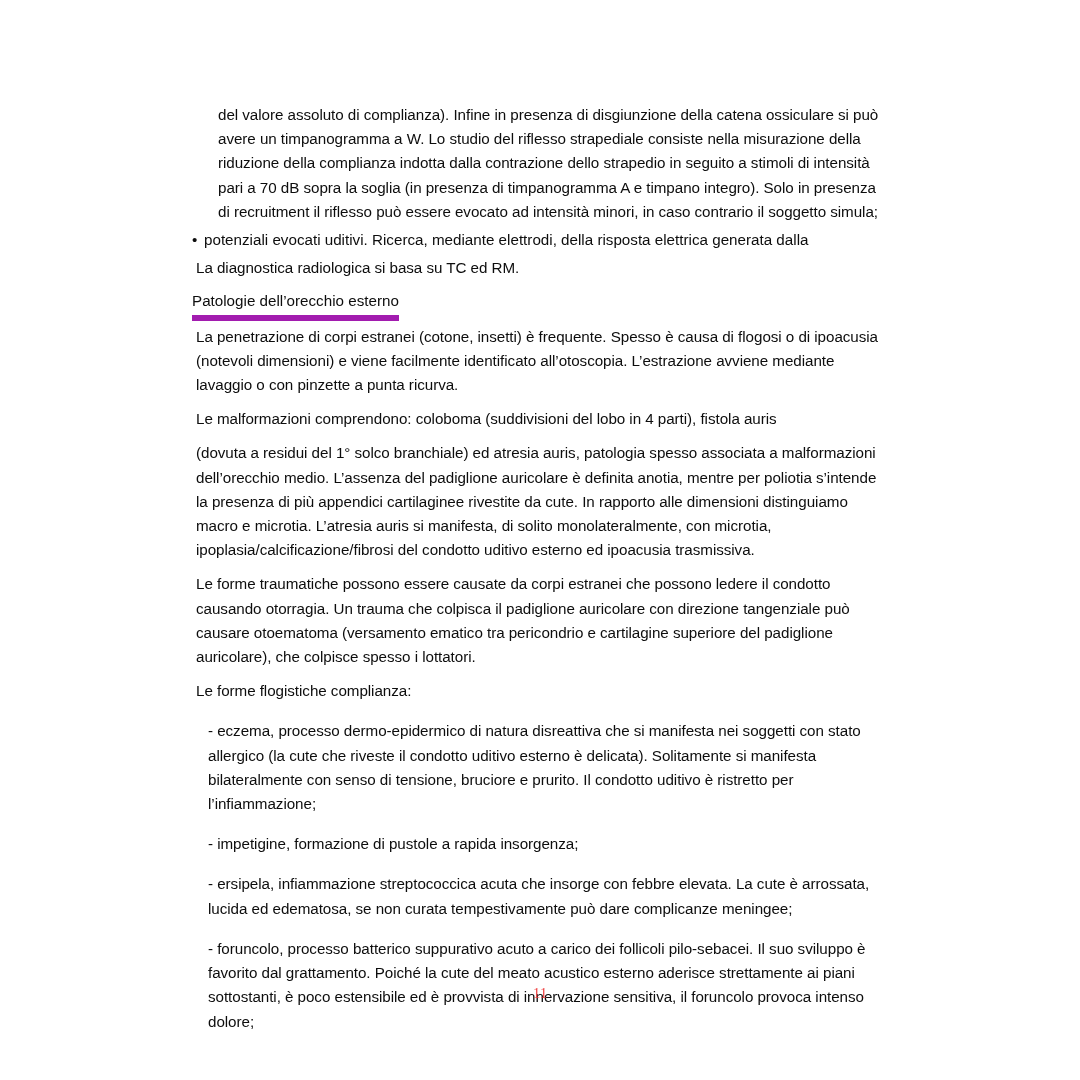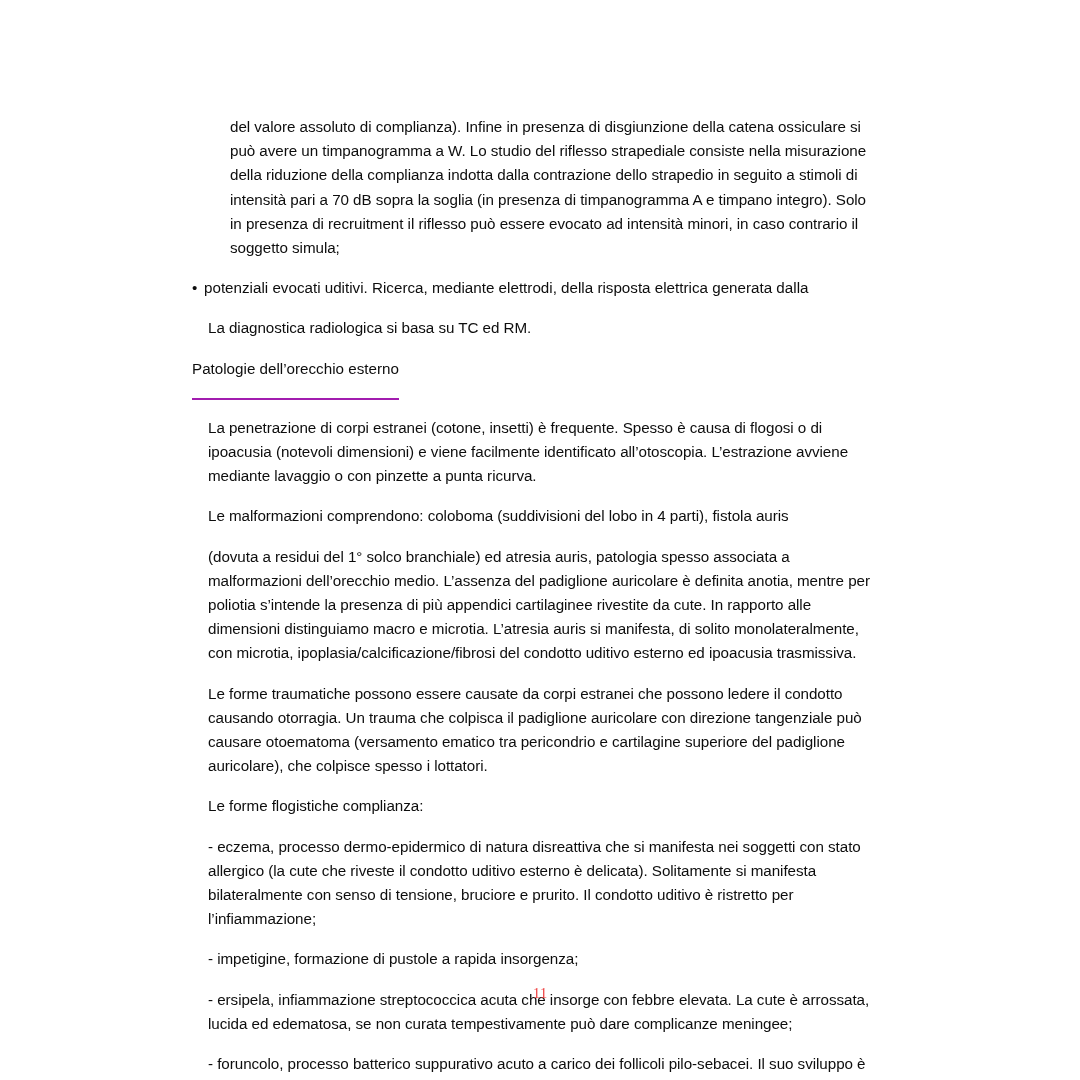--- a/index.html
+++ b/index.html
@@ -24,21 +24,21 @@
   .content {
     position: absolute;
     left: 192px;
     top: 99px;
     width: 698px;
   }
   .para {
     font-size: 15.2px;
     line-height: 24.2px;
     text-align: left;
-    margin: 16px;
+    margin: 4px;
     letter-spacing: -0.05px;
   }
   .para.gap {
     margin-top: 10px;
   }
   .para.indented {
     padding-left: 22px;
   }
   .bullet-item {
     position: relative;
@@ -57,22 +57,22 @@
   .bullet-item .cont {
     display: block;
     padding-left: 10px;
   }
   .heading {
     font-size: 15.2px;
     line-height: 24.2px;
     margin: 0;
     font-weight: normal;
     display: inline-block;
-    border-bottom: 2px solid #a21caf;
-    padding-bottom: 17px;
+    border-bottom: 6px solid #a21caf;
+    padding-bottom: 1px;
   }
   .heading-wrap {
     margin-top: 9px;
     margin-bottom: 3px;
   }
   .tight-block .para {
     margin: 16px;
   }
   .page-number {
     position: absolute;

